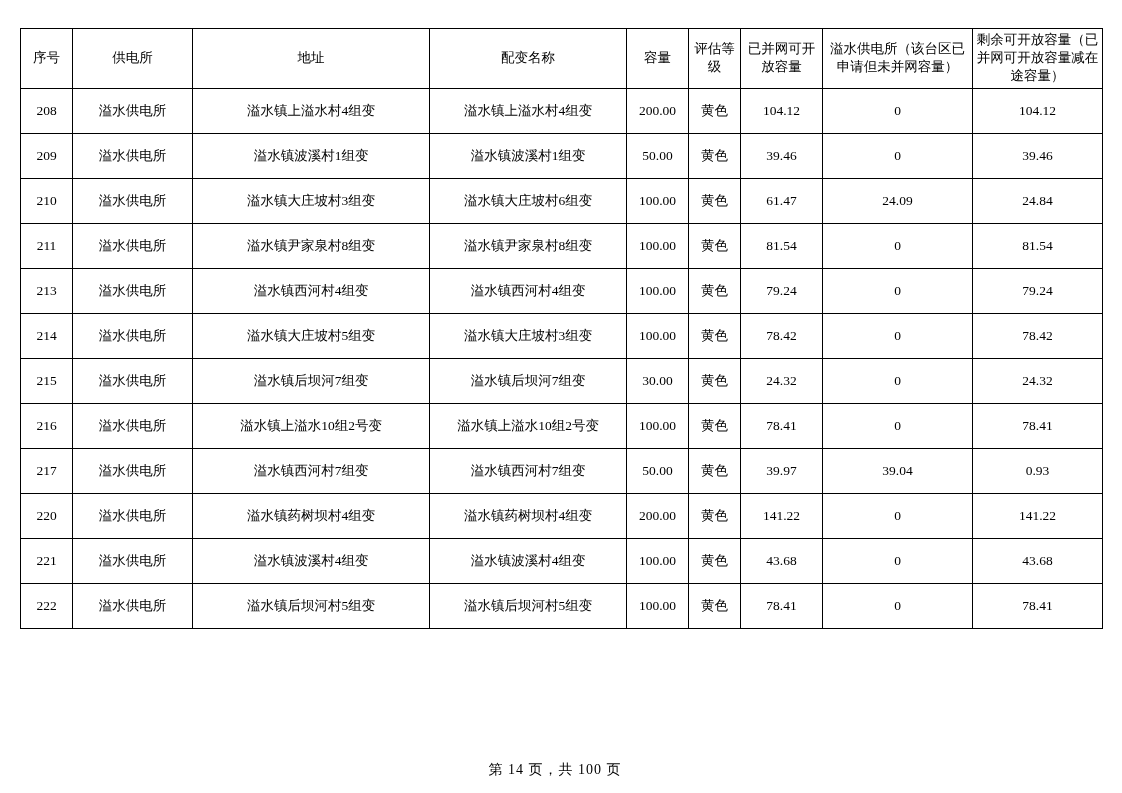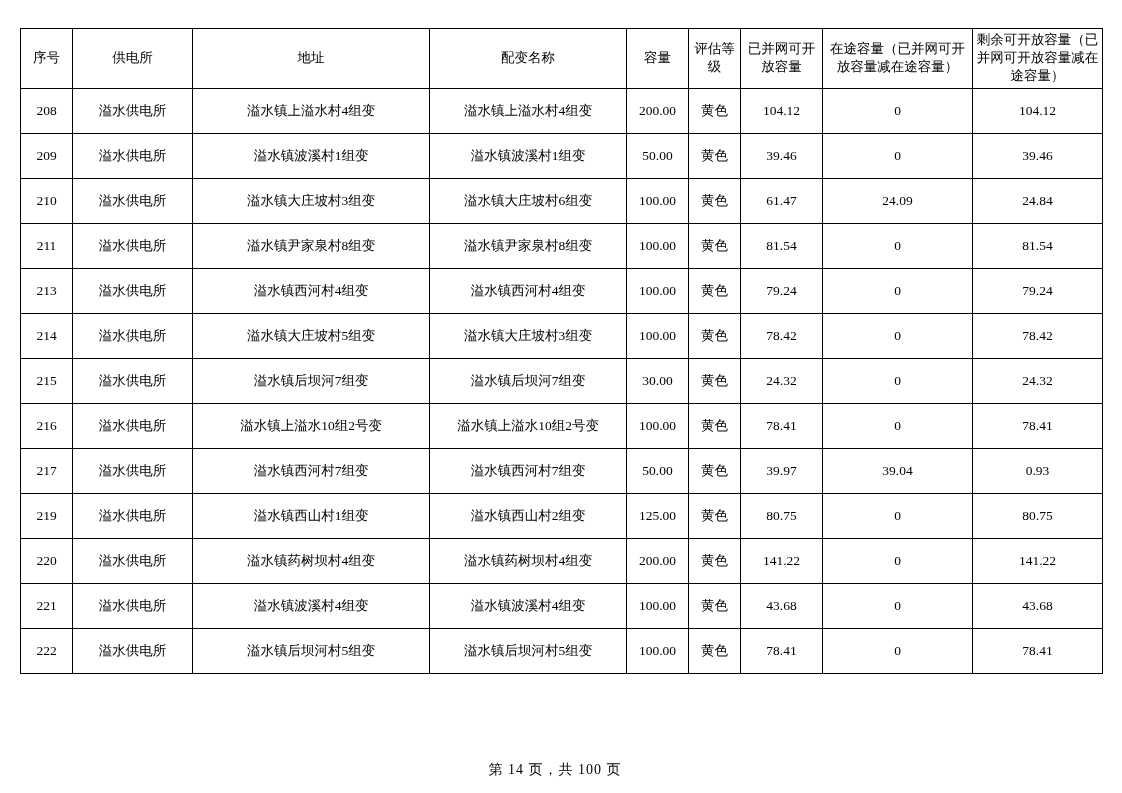--- a/index.html
+++ b/index.html
@@ -87,21 +87,21 @@
     </colgroup>
     <thead>
       <tr>
         <th>序号</th>
         <th>供电所</th>
         <th>地址</th>
         <th>配变名称</th>
         <th>容量</th>
         <th>评估等级</th>
         <th>已并网可开放容量</th>
-        <th>在途容量（已并网可开放容量减在途容量）</th>
+        <th>溢水供电所（该台区已申请但未并网容量）</th>
         <th>剩余可开放容量（已并网可开放容量减在途容量）</th>
       </tr>
     </thead>
     <tbody>
       <tr>
         <td>208</td>
         <td>溢水供电所</td>
         <td>溢水镇上溢水村4组变</td>
         <td>溢水镇上溢水村4组变</td>
         <td class="num-cell">200.00</td>
@@ -192,31 +192,20 @@
         <td>溢水供电所</td>
         <td>溢水镇西河村7组变</td>
         <td>溢水镇西河村7组变</td>
         <td class="num-cell">50.00</td>
         <td>黄色</td>
         <td class="num-cell">39.97</td>
         <td class="num-cell">39.04</td>
         <td class="num-cell">0.93</td>
       </tr>
       <tr>
-        <td>219</td>
-        <td>溢水供电所</td>
-        <td>溢水镇西山村1组变</td>
-        <td>溢水镇西山村2组变</td>
-        <td class="num-cell">125.00</td>
-        <td>黄色</td>
-        <td class="num-cell">80.75</td>
-        <td class="num-cell">0</td>
-        <td class="num-cell">80.75</td>
-      </tr>
-      <tr>
         <td>220</td>
         <td>溢水供电所</td>
         <td>溢水镇药树坝村4组变</td>
         <td>溢水镇药树坝村4组变</td>
         <td class="num-cell">200.00</td>
         <td>黄色</td>
         <td class="num-cell">141.22</td>
         <td class="num-cell">0</td>
         <td class="num-cell">141.22</td>
       </tr>

